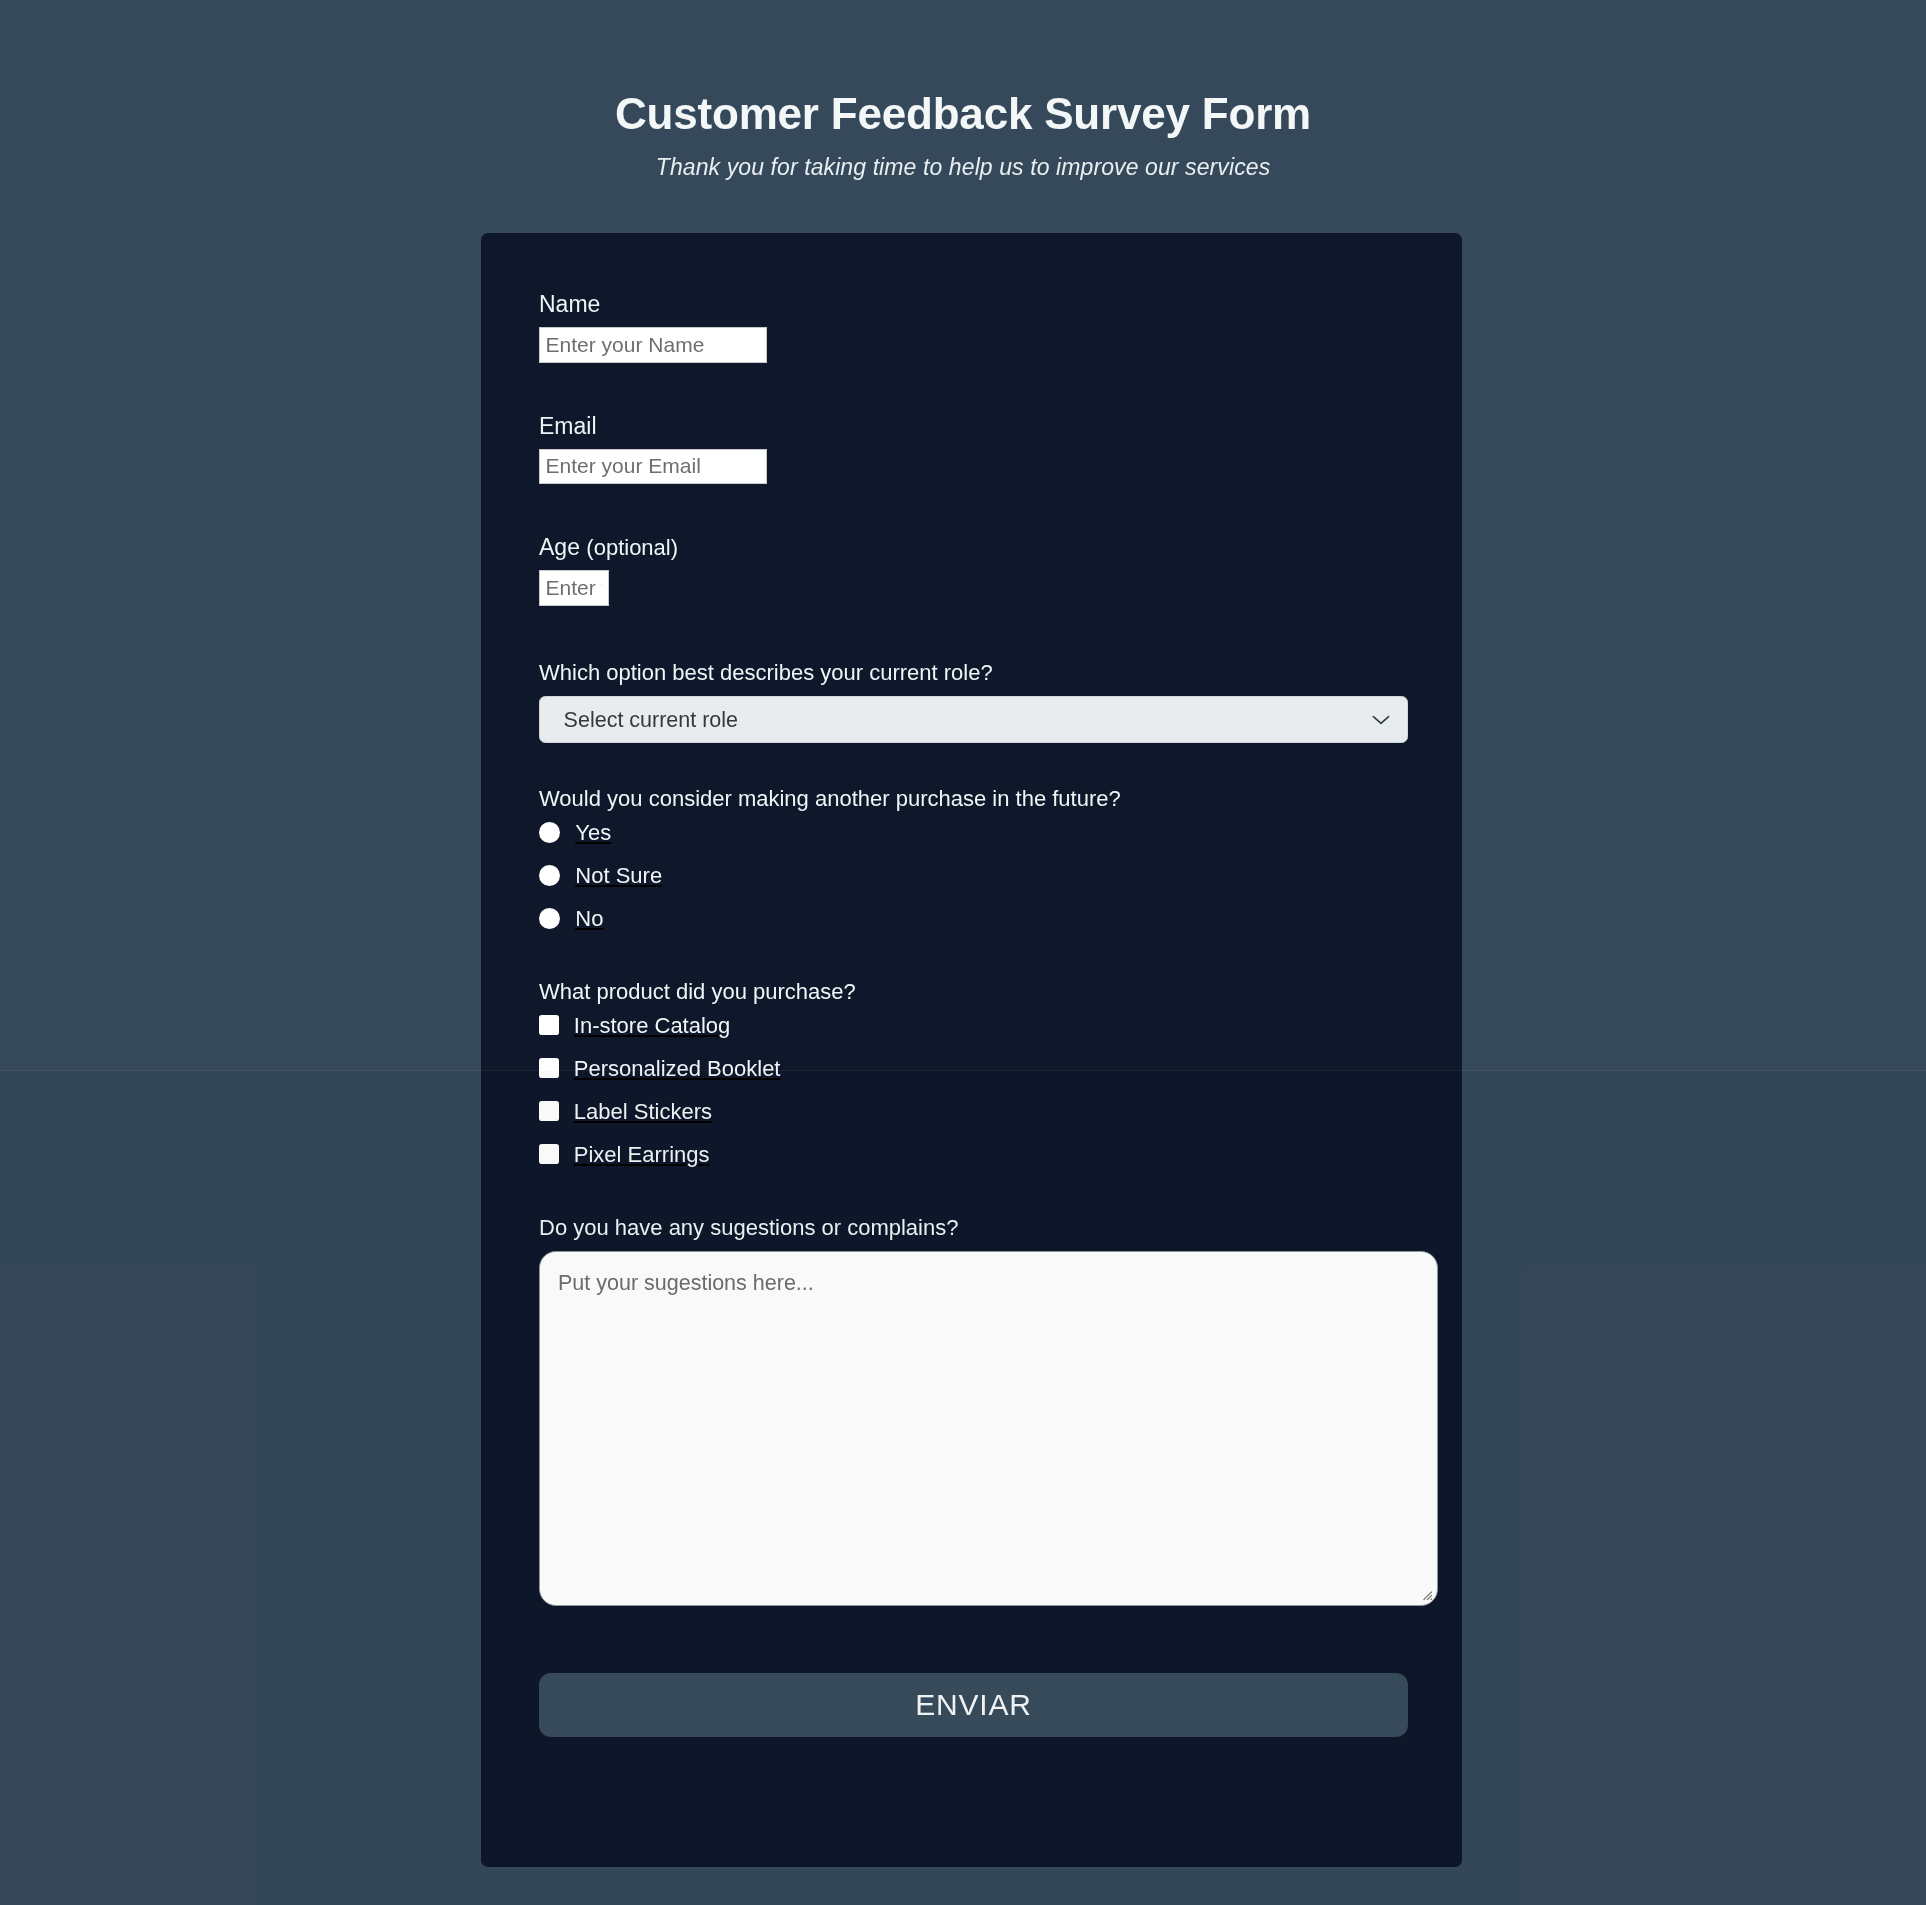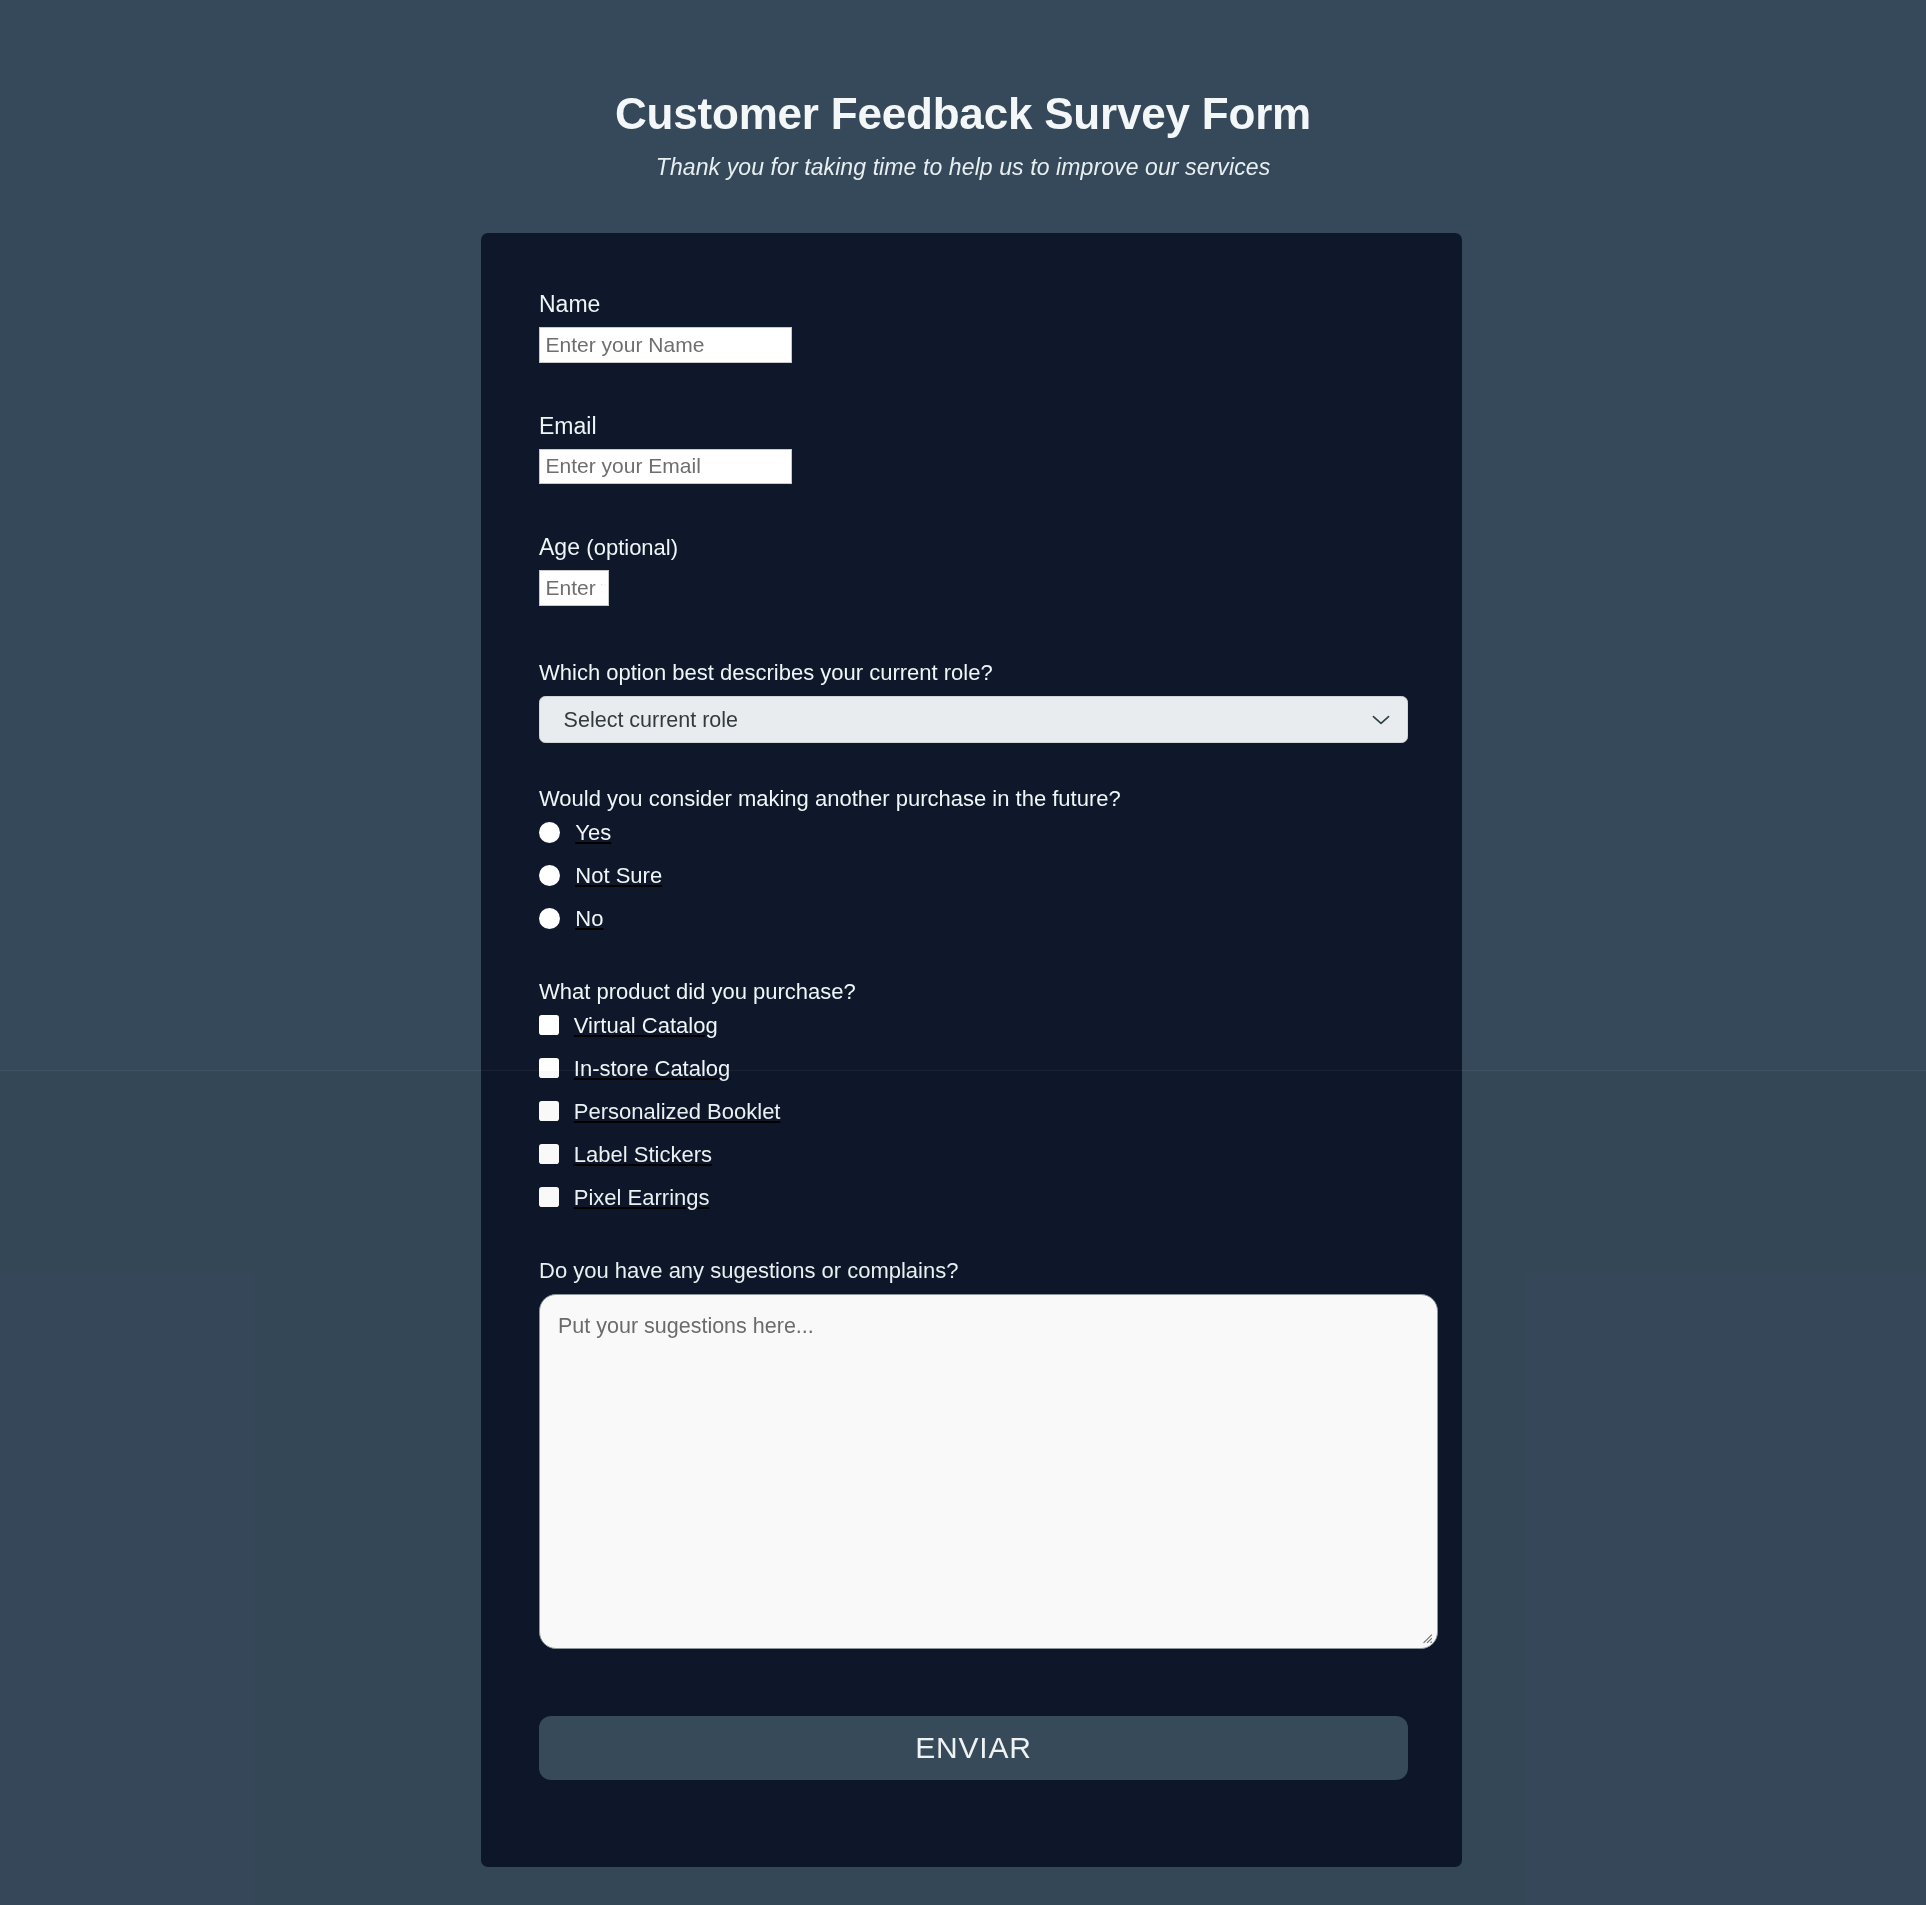--- a/index.html
+++ b/index.html
@@ -100,21 +100,21 @@
     font-family: "Liberation Sans", sans-serif;
     font-size: 21px;
     color: #3b3b3b;
     background: #ffffff;
     border: 0.7px solid #c9c9c9;
     border-radius: 0;
     padding: 4.9px 5.6px;
     outline: none;
   }
   .text-input::placeholder { color: #6e6e6e; opacity: 1; }
-  .input-wide { width: 253px; }
+  .input-wide { width: 228px; }
   .input-narrow { width: 70px; }
 
   .gap-40 { height: 28px; }
   .gap-60 { height: 43px; }
   .gap-70 { height: 50px; }
   .gap-78 { height: 54px; }
 
   
   .select-wrap {
     position: relative;
@@ -304,24 +304,20 @@
         <span class="option-radio"></span>
         <span class="option-text">No</span>
       </div>
     </div>
 
     <div class="gap-40"></div>
 
     <div class="field-block">
       <div class="question-label">What product did you purchase?</div>
 
-      <div class="option-row">
-        <span class="option-check"></span>
-        <span class="option-text">Virtual Catalog</span>
-      </div>
 
       <div class="option-row">
         <span class="option-check"></span>
         <span class="option-text">In-store Catalog</span>
       </div>
 
       <div class="option-row">
         <span class="option-check"></span>
         <span class="option-text">Personalized Booklet</span>
       </div>

